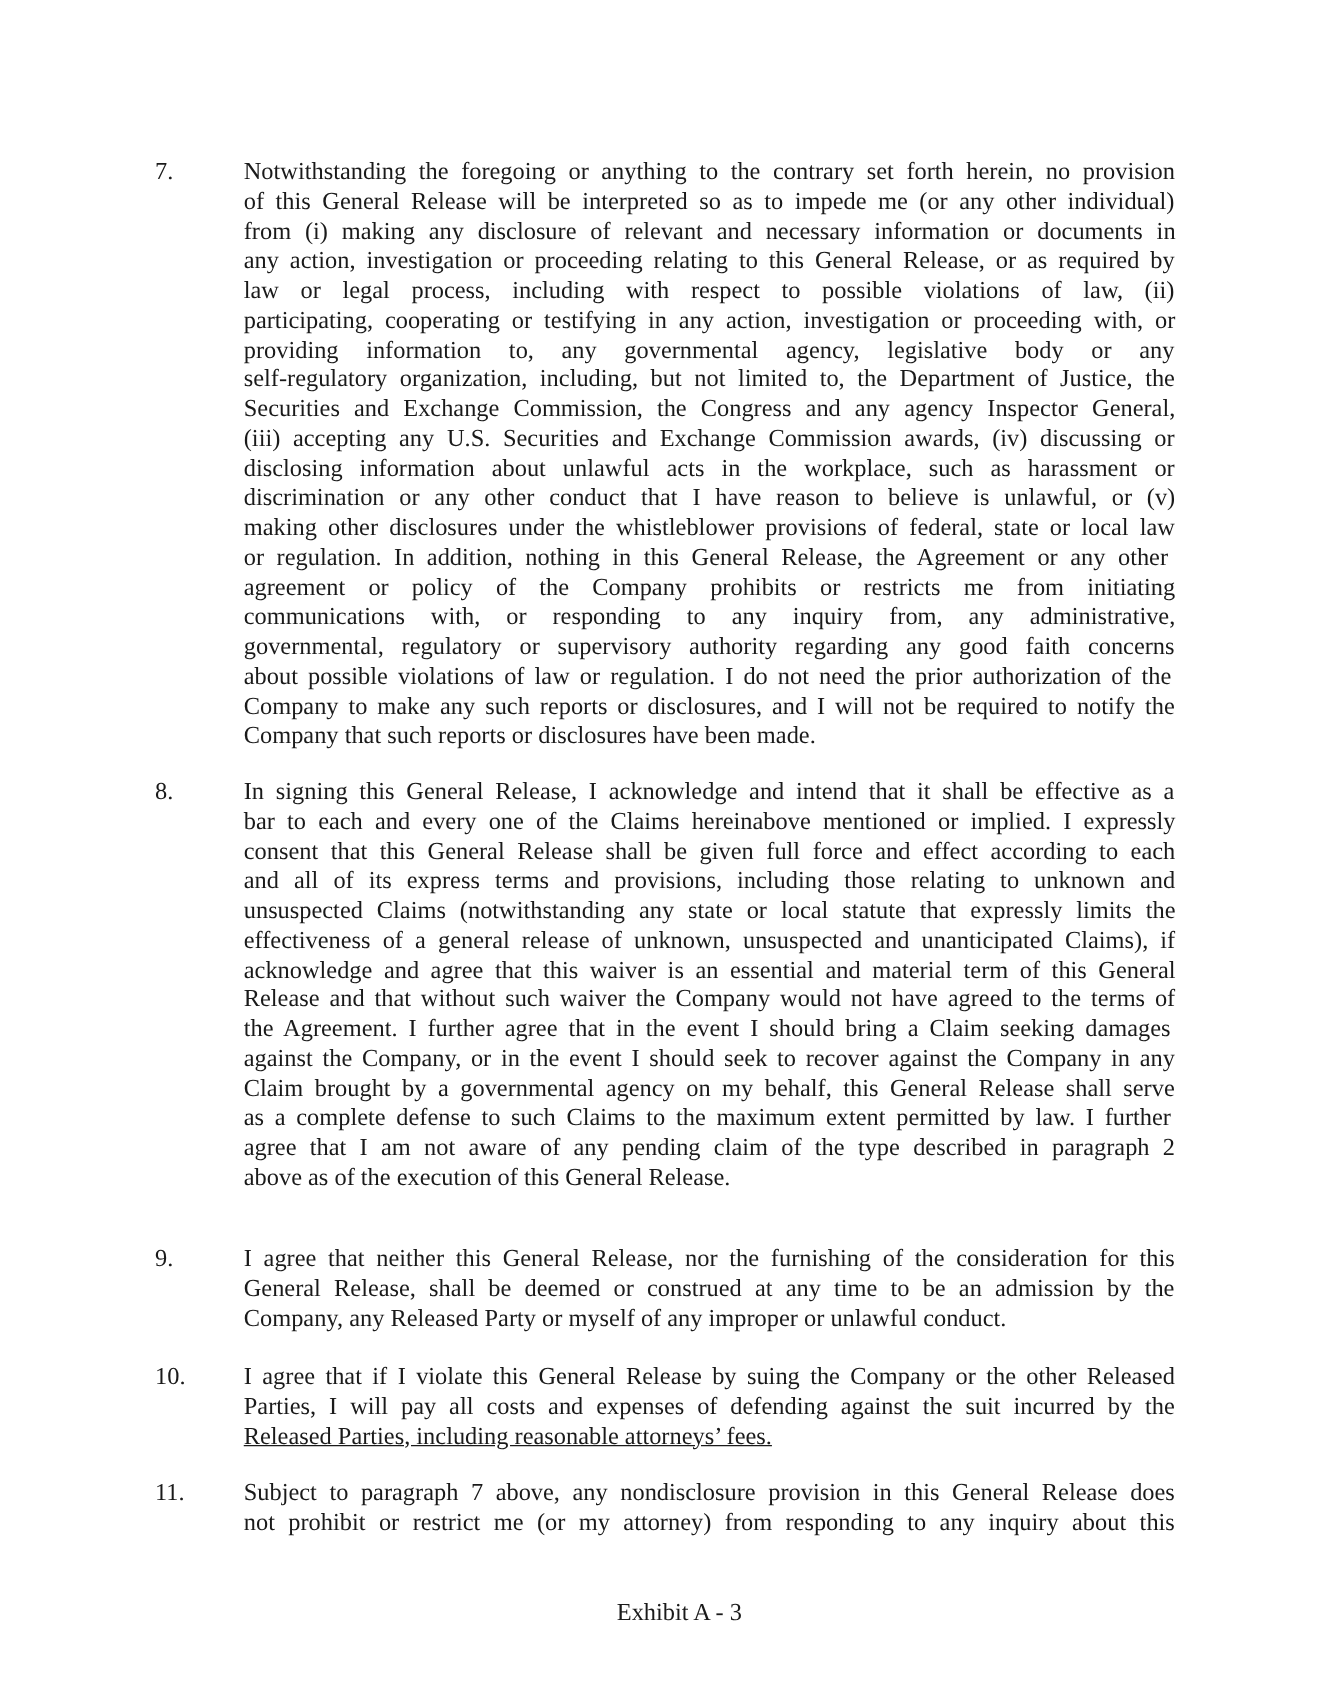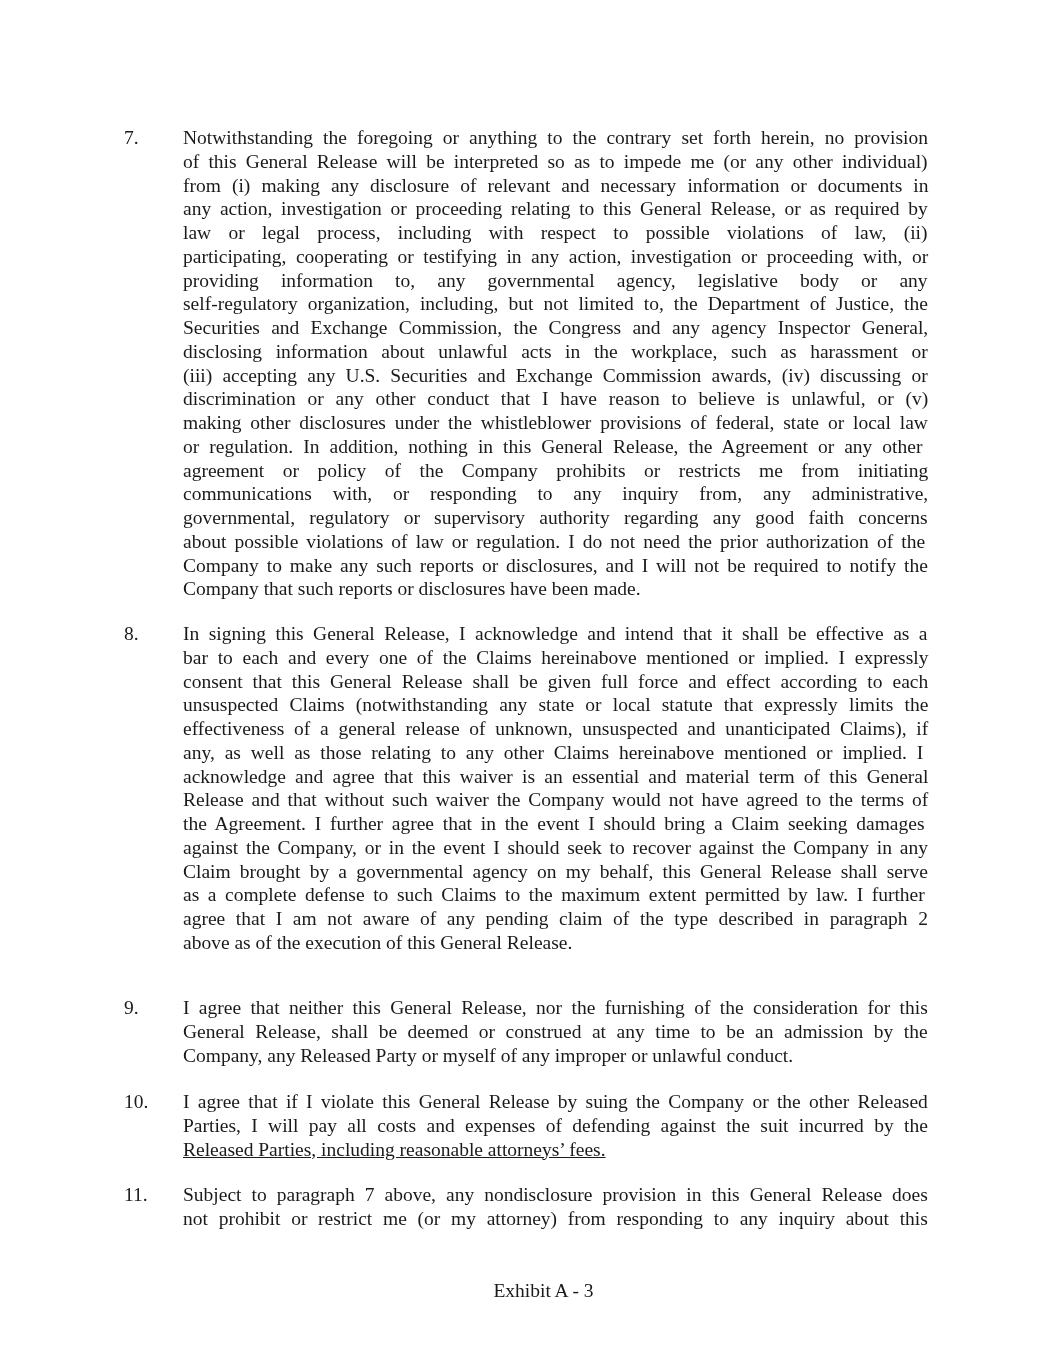--- a/index.html
+++ b/index.html
@@ -29,21 +29,21 @@
     width: 808px;
   }
   .num {
     position: absolute;
     left: 0;
     top: 0;
     line-height: 23.75px;
   }
   .body {
     position: absolute;
-    left: 59px;
+    left: 71px;
     width: 745px;
   }
   .line {
     display: block;
     height: 23.75px;
     line-height: 23.75px;
     white-space: nowrap;
     text-align: justify;
     text-align-last: justify;
     overflow: visible;
@@ -70,42 +70,42 @@
         <div class="body">
           <span class="line" style="display: block; text-align: left; text-align-last: left; word-spacing: 5.16667px; width: 745px;">Notwithstanding the foregoing or anything to the contrary set forth herein, no provision</span>
           <span class="line" style="display: block; text-align: left; text-align-last: left; word-spacing: 4.33333px; width: 745px;">of this General Release will be interpreted so as to impede me (or any other individual)</span>
           <span class="line" style="display: block; text-align: left; text-align-last: left; word-spacing: 6.16667px; width: 745px;">from (i) making any disclosure of relevant and necessary information or documents in</span>
           <span class="line" style="display: block; text-align: center; text-align-last: left; word-spacing: 3.84615px; width: 745px;">any action, investigation or proceeding relating to this General Release, or as required by</span>
           <span class="line" style="display: block; text-align: left; text-align-last: left; word-spacing: 12.4167px; width: 745px;">law or legal process, including with respect to possible violations of law, (ii)</span>
           <span class="line" style="display: block; text-align: left; text-align-last: left; word-spacing: 4.63636px; width: 745px;">participating, cooperating or testifying in any action, investigation or proceeding with, or</span>
           <span class="line" style="display: block; text-align: left; text-align-last: left; word-spacing: 17.2222px; width: 745px;">providing information to, any governmental agency, legislative body or any</span>
           <span class="line" style="display: block; text-align: left; text-align-last: left; word-spacing: 5.18182px; width: 745px;">self-regulatory organization, including, but not limited to, the Department of Justice, the</span>
           <span class="line" style="display: block; text-align: left; text-align-last: left; word-spacing: 6.4px; width: 745px;">Securities and Exchange Commission, the Congress and any agency Inspector General,</span>
+          <span class="line" style="display: block; text-align: left; text-align-last: left; word-spacing: 5.27273px; width: 745px;">(iii) accepting any U.S. Securities and Exchange Commission awards, (iv) discussing or</span>
           <span class="line" style="display: block; text-align: left; text-align-last: left; word-spacing: 8.72727px; width: 745px;">disclosing information about unlawful acts in the workplace, such as harassment or</span>
-          <span class="line" style="display: block; text-align: left; text-align-last: left; word-spacing: 5.27273px; width: 745px;">(iii) accepting any U.S. Securities and Exchange Commission awards, (iv) discussing or</span>
           <span class="line" style="display: block; text-align: left; text-align-last: left; word-spacing: 6.92857px; width: 745px;">discrimination or any other conduct that I have reason to believe is unlawful, or (v)</span>
           <span class="line" style="display: block; text-align: left; text-align-last: left; word-spacing: 4px; width: 745px;">making other disclosures under the whistleblower provisions of federal, state or local law</span>
           <span class="line" style="display: block; text-align: left; text-align-last: left; word-spacing: 5.14286px; width: 745px;">or regulation.  In addition, nothing in this General Release, the Agreement or any other</span>
           <span class="line" style="display: block; text-align: left; text-align-last: left; word-spacing: 13.6364px; width: 745px;">agreement or policy of the Company prohibits or restricts me from initiating</span>
           <span class="line" style="display: block; text-align: center; text-align-last: left; word-spacing: 15.8889px; width: 745px;">communications with, or responding to any inquiry from, any administrative,</span>
           <span class="line" style="display: block; text-align: left; text-align-last: left; word-spacing: 9.33333px; width: 745px;">governmental, regulatory or supervisory authority regarding any good faith concerns</span>
           <span class="line" style="display: block; text-align: left; text-align-last: left; word-spacing: 3.1875px; width: 745px;">about possible violations of law or regulation.  I do not need the prior authorization of the</span>
           <span class="line" style="display: block; text-align: left; text-align-last: left; word-spacing: 3.0625px; width: 745px;">Company to make any such reports or disclosures, and I will not be required to notify the</span>
           <span class="line last" style="display: block; text-align: left; text-align-last: left; width: 745px;">Company that such reports or disclosures have been made.</span>
         </div>
       </div>
       <div class="para" style="top: 622px;">
         <div class="num">8.</div>
         <div class="body">
           <span class="line" style="display: block; text-align: left; text-align-last: left; word-spacing: 4.53333px; width: 745px;">In signing this General Release, I acknowledge and intend that it shall be effective as a</span>
           <span class="line" style="display: block; text-align: left; text-align-last: left; word-spacing: 4.85714px; width: 745px;">bar to each and every one of the Claims hereinabove mentioned or implied. I expressly</span>
           <span class="line" style="display: block; text-align: left; text-align-last: left; word-spacing: 5.14286px; width: 745px;">consent that this General Release shall be given full force and effect according to each</span>
+          <span class="line" style="display: block; text-align: left; text-align-last: left; word-spacing: 7.15385px; width: 745px;">and all of its express terms and provisions, including those relating to unknown and</span>
           <span class="line" style="display: block; text-align: left; text-align-last: left; word-spacing: 6.27273px; width: 745px;">unsuspected Claims (notwithstanding any state or local statute that expressly limits the</span>
           <span class="line" style="display: block; text-align: left; text-align-last: left; word-spacing: 4.81818px; width: 745px;">effectiveness of a general release of unknown, unsuspected and unanticipated Claims), if</span>
-          <span class="line" style="display: block; text-align: left; text-align-last: left; word-spacing: 5px; width: 745px;">any, as well as those relating to any other Claims hereinabove mentioned or implied.  I</span>
           <span class="line" style="display: block; text-align: left; text-align-last: left; word-spacing: 4.35714px; width: 745px;">acknowledge and agree that this waiver is an essential and material term of this General</span>
           <span class="line" style="display: block; text-align: left; text-align-last: left; word-spacing: 3px; width: 745px;">Release and that without such waiver the Company would not have agreed to the terms of</span>
           <span class="line" style="display: block; text-align: left; text-align-last: left; word-spacing: 3.875px; width: 745px;">the Agreement.  I further agree that in the event I should bring a Claim seeking damages</span>
           <span class="line" style="display: block; text-align: left; text-align-last: left; word-spacing: 2.875px; width: 745px;">against the Company, or in the event I should seek to recover against the Company in any</span>
           <span class="line" style="display: block; text-align: left; text-align-last: left; word-spacing: 4.30769px; width: 745px;">Claim brought by a governmental agency on my behalf, this General Release shall serve</span>
           <span class="line" style="display: block; text-align: left; text-align-last: left; word-spacing: 3.6875px; width: 745px;">as a complete defense to such Claims to the maximum extent permitted by law.  I further</span>
           <span class="line" style="display: block; text-align: left; text-align-last: left; word-spacing: 5.75px; width: 745px;">agree that I am not aware of any pending claim of the type described in paragraph 2</span>
           <span class="line last" style="display: block; text-align: left; text-align-last: left; width: 745px;">above as of the execution of this General Release.</span>
         </div>
       </div>

